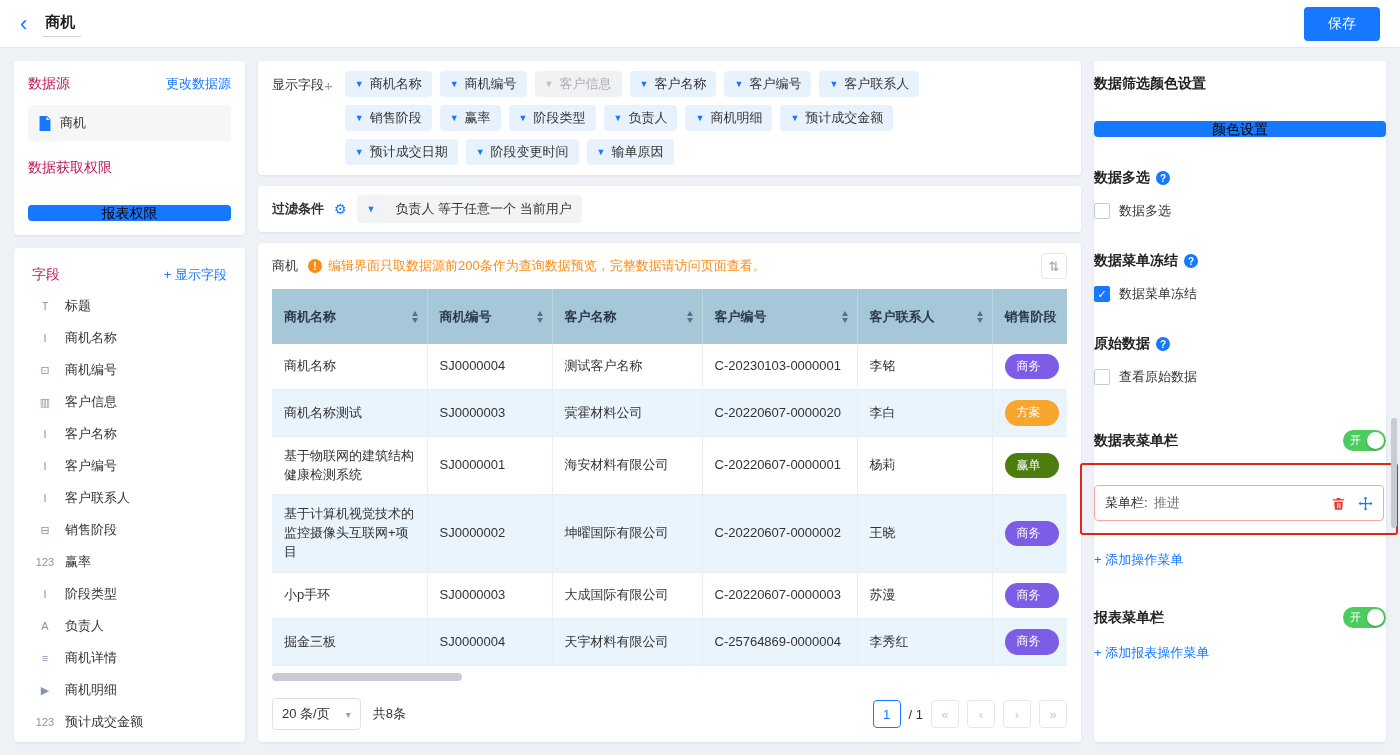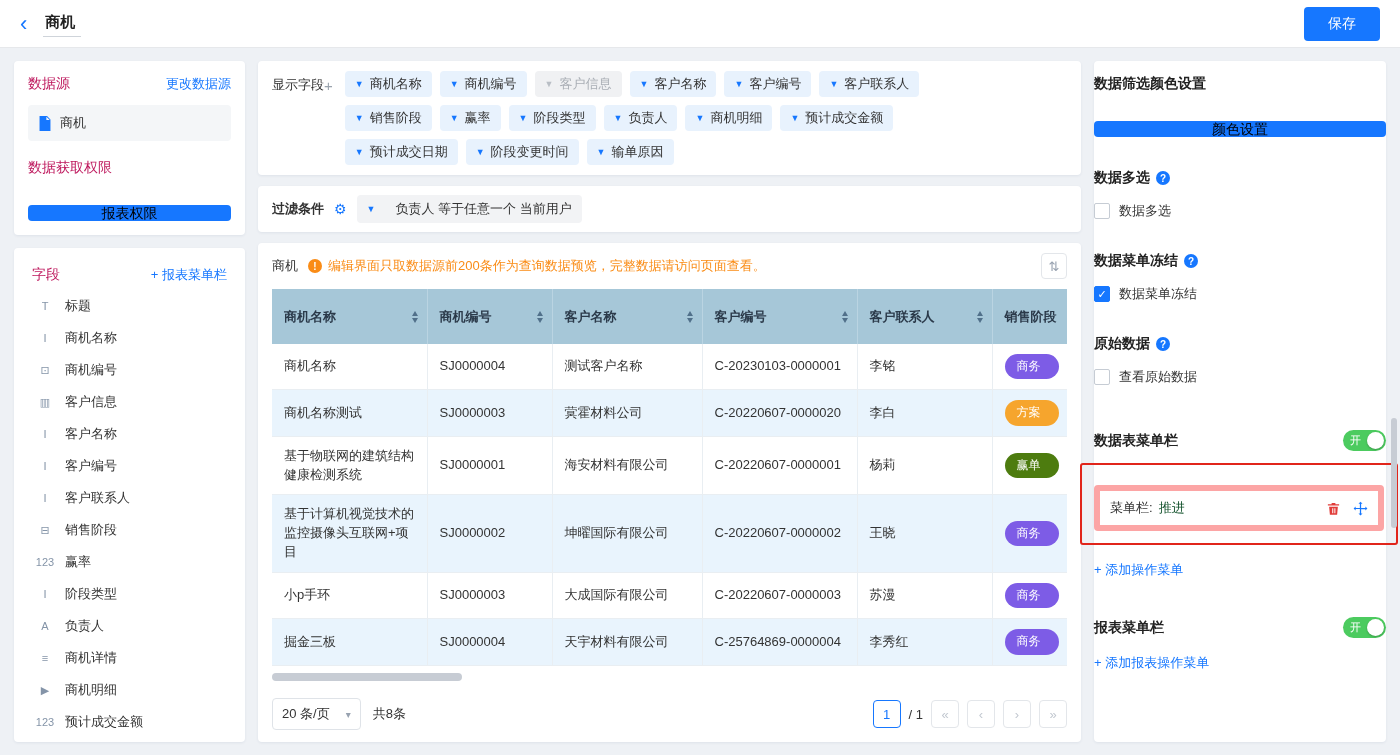--- a/index.html
+++ b/index.html
@@ -86,22 +86,22 @@
   .q-icon { width:14px; height:14px; border-radius:50%; background:#1677ff; color:#fff; font-size:10px; display:inline-flex; align-items:center; justify-content:center; cursor:pointer; }
   .check-row { display:flex; align-items:center; gap:9px; margin-top:15px; cursor:pointer; }
   .checkbox { width:16px; height:16px; border:1px solid #c6ccd4; border-radius:2px; background:#fff; display:inline-flex; align-items:center; justify-content:center; flex:none; }
   .checkbox.checked { background:#1677ff; border-color:#1677ff; color:#fff; font-size:11px; }
   .checkbox.checked::after { content:"✓"; }
   .toggle { width:43px; height:21px; border-radius:11px; display:inline-flex; align-items:center; justify-content:space-between; padding:0 5px 0 7px; color:#fff; font-size:11px; cursor:pointer; flex:none; }
   .toggle .knob { width:17px; height:17px; background:#fff; border-radius:50%; box-shadow:0 1px 2px rgba(0,0,0,.25); margin:0 -3px; }
   .toggle.on { background:#4ccb5f; }
   .toggle.off { background:#c3c6cb; flex-direction:row-reverse; }
   .red-box { border:2px solid #e1251b; border-radius:3px; margin:12px -12px 0 -14px; padding:10px 12px 12px; }
-  .menu-row { margin-top:10px; border:6px solid #fca5a5; border-radius:4px; padding:8px 10px; display:flex; align-items:center; gap:6px; background:#fff; }
-  .menu-value { color:#14532d; cursor:pointer; }
+  .menu-row { margin-top:10px; border:1px solid #fca5a5; border-radius:4px; padding:8px 10px; display:flex; align-items:center; gap:6px; background:#fff; }
+  .menu-value { color:#737373; cursor:pointer; }
   .menu-icons { margin-left:auto; display:flex; gap:12px; align-items:center; }
   .icon-btn { cursor:pointer; display:inline-flex; }
   .add-link { display:inline-block; margin-top:16px; }
 
   .vscroll-thumb { position:absolute; right:3px; top:418px; width:6px; height:110px; background:#c7ccd4; border-radius:3px; cursor:pointer; }
 </style>
 </head>
 <body>
 
 <header class="topbar">
@@ -126,21 +126,21 @@
         </span>
         <span>商机</span>
       </div>
       <div class="sec-title perm-title">数据获取权限</div>
       <button class="blue-btn">报表权限</button>
     </div>
 
     <div class="card fields-card">
       <div class="row-between">
         <span class="sec-title">字段</span>
-        <span class="link">+ 报表菜单栏</span>
+        <span class="link">+ 显示字段</span>
       </div>
       <div class="field-list">
 
           <div class="field-item">
             <span class="field-icon">T</span>
             <span>标题</span>
           </div>
 
           <div class="field-item">
             <span class="field-icon">I</span>

